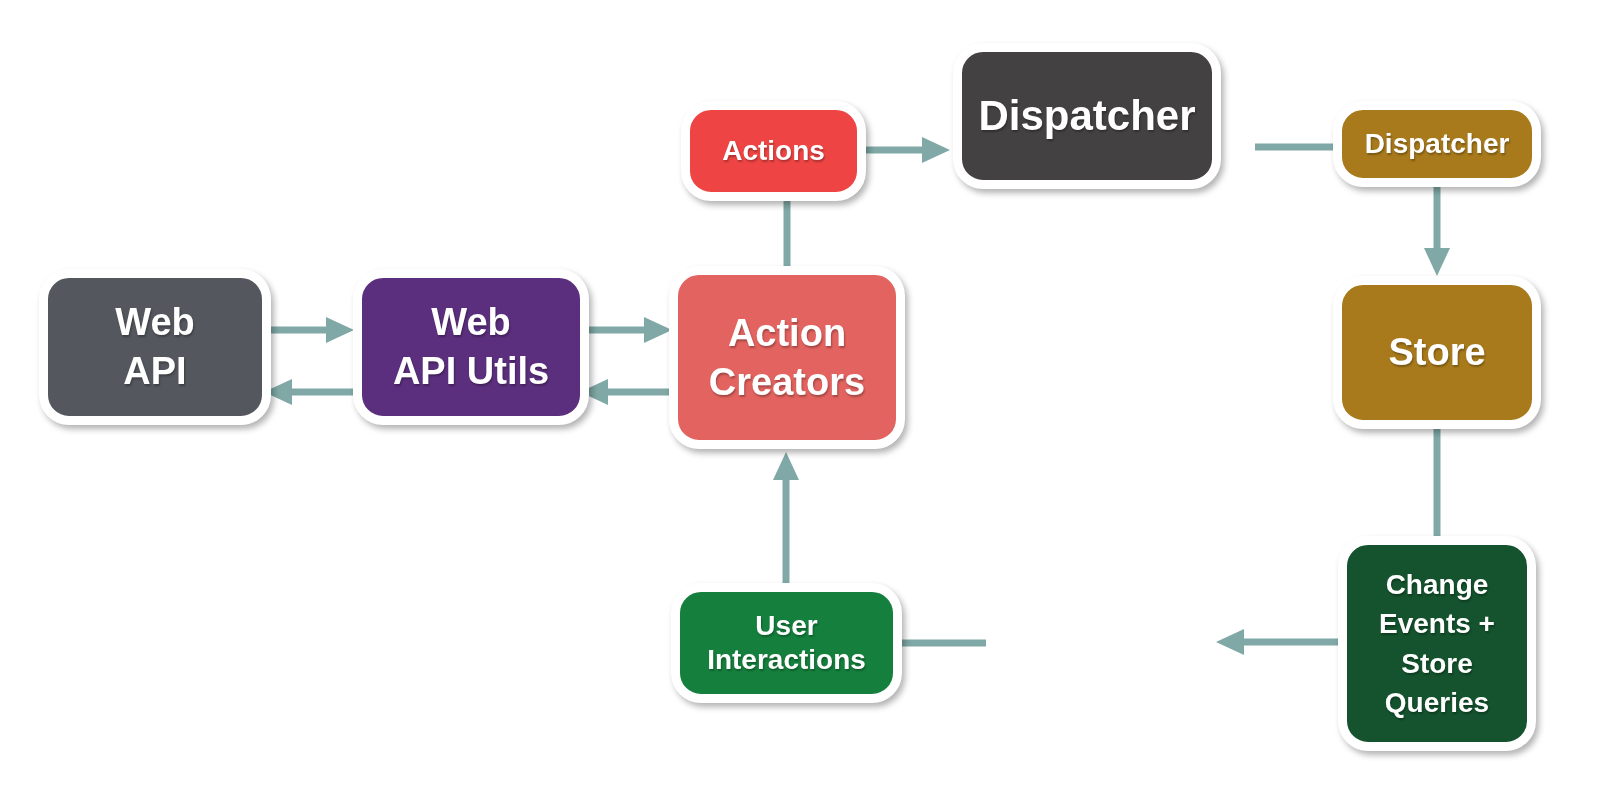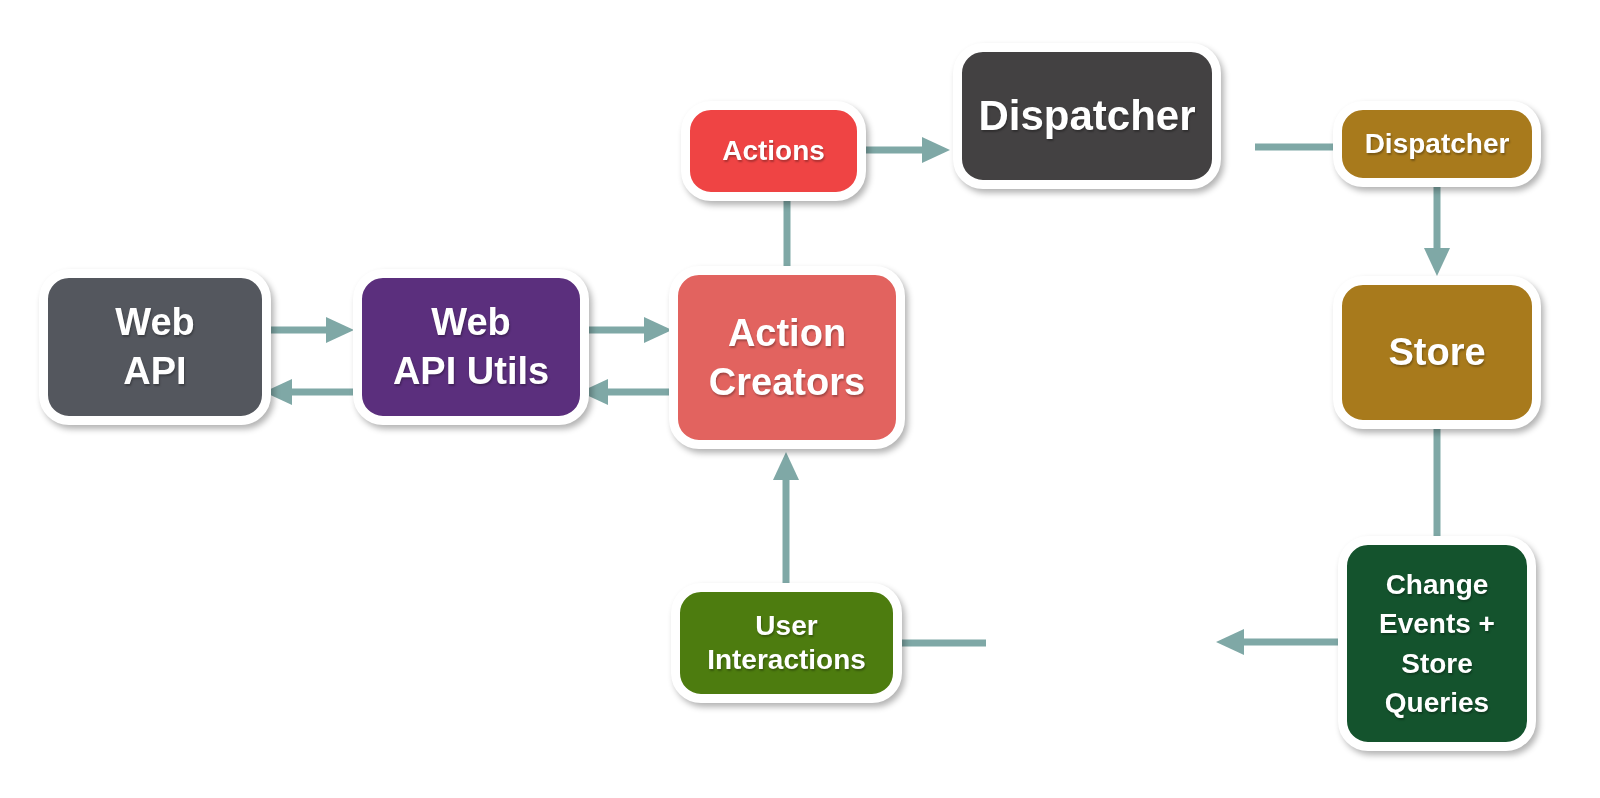--- a/index.html
+++ b/index.html
@@ -115,18 +115,18 @@
   </div>
 
   <div class="node pill" id="change_events" style="background: #14532d;">
     <span class="label">Change
 Events +
 Store
 Queries</span>
   </div>
 
 
-  <div class="node pill" id="user_interactions" style="background: #4d7c0f;">
+  <div class="node pill" id="user_interactions" style="background: #15803d;">
     <span class="label">User
 Interactions</span>
   </div>
 
 </div>
 
 </body></html>

